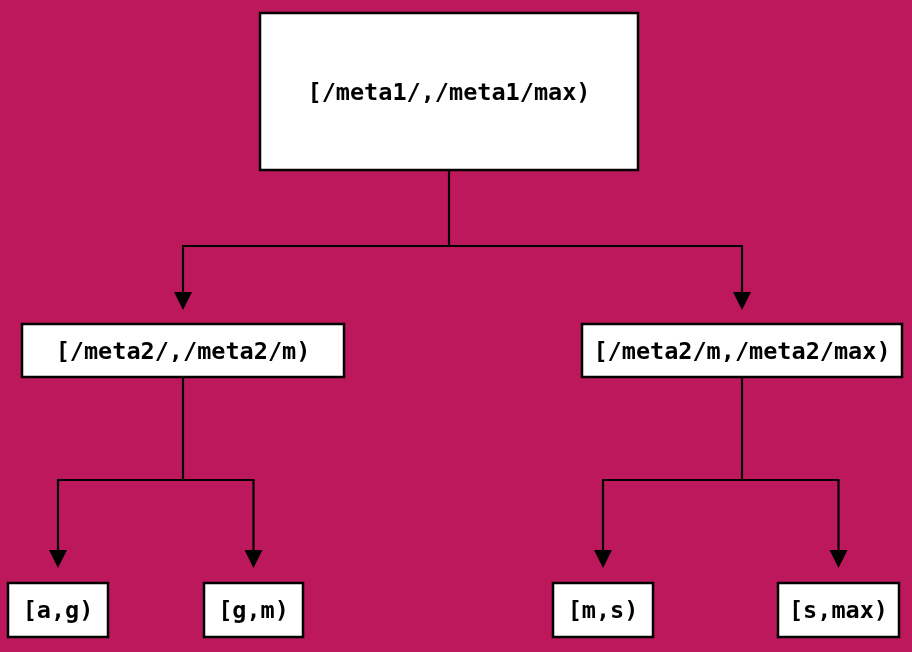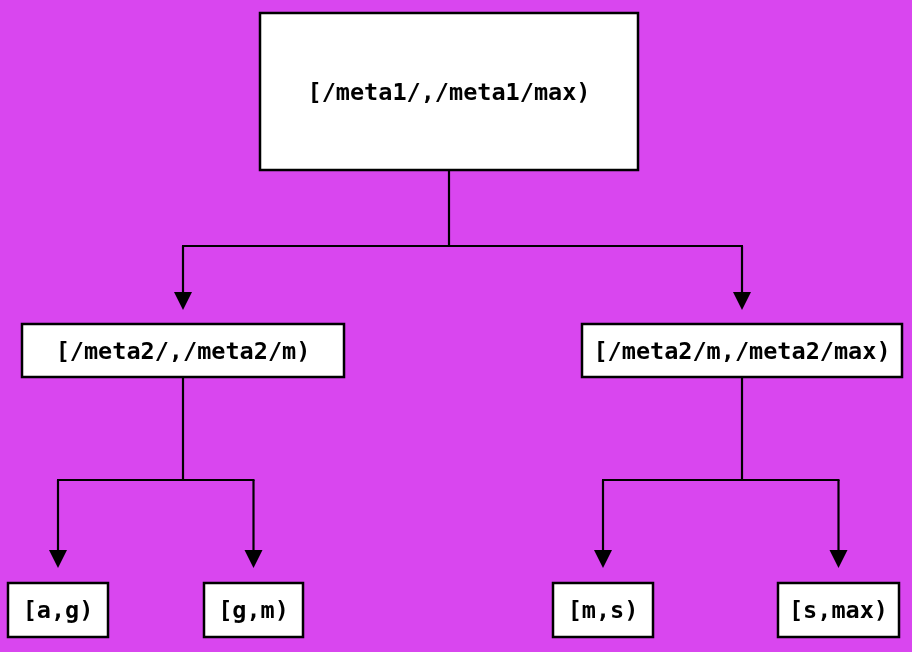--- a/index.html
+++ b/index.html
@@ -4,21 +4,21 @@
 <style>
   html, body {
     margin: 0;
     padding: 0;
     background: #ffffff;
   }
   .stage {
     position: relative;
     width: 912px;
     height: 652px;
-    background: #d946ef;
+    background: #be185d;
     overflow: hidden;
   }
   svg { display: block; }
   .node-rect {
     fill: #ffffff;
     stroke: #000000;
     stroke-width: 2.5;
   }
   .edge {
     stroke: #000000;

